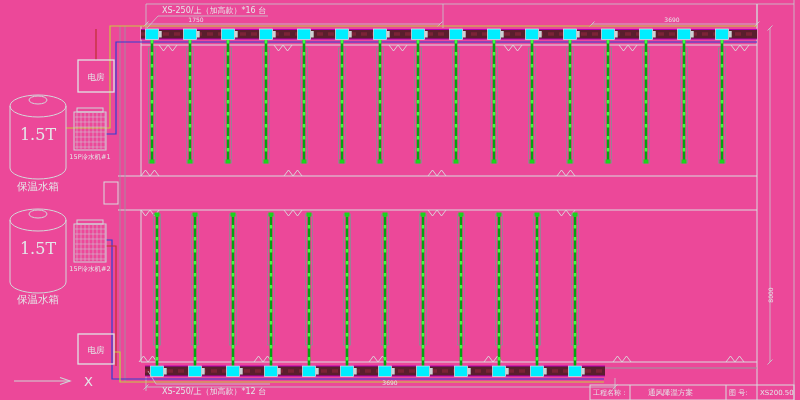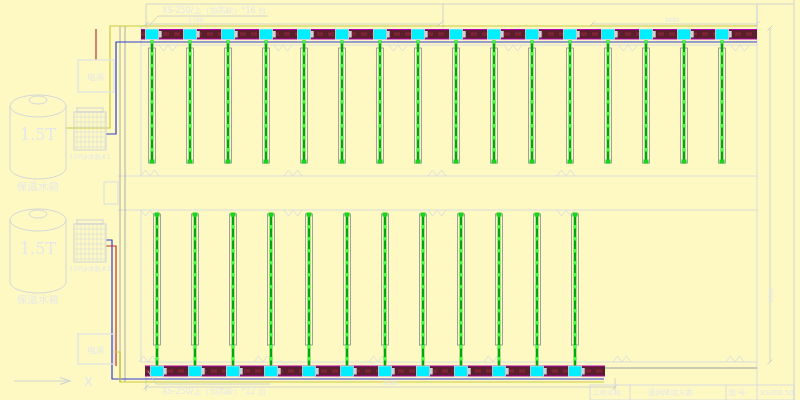--- a/index.html
+++ b/index.html
@@ -1,18 +1,18 @@
 <!DOCTYPE html>
 <html><head>
 <meta charset="utf-8">
 <style>
   html,body{margin:0;padding:0;background:#1e2125;}
   #stage{
     position:relative;width:800px;height:400px;overflow:hidden;
-    background:#fef9c3;
+    background:#ec4899;
     font-family:"DejaVu Sans","Liberation Sans",sans-serif;
   }
   svg{display:block;}
   text{font-family:"DejaVu Sans","Liberation Sans",sans-serif;fill:#e4e7e9;}
   .serif{font-family:"DejaVu Serif","Liberation Serif",serif;}
 </style>
 </head>
 <body>
 
 <div id="stage">

